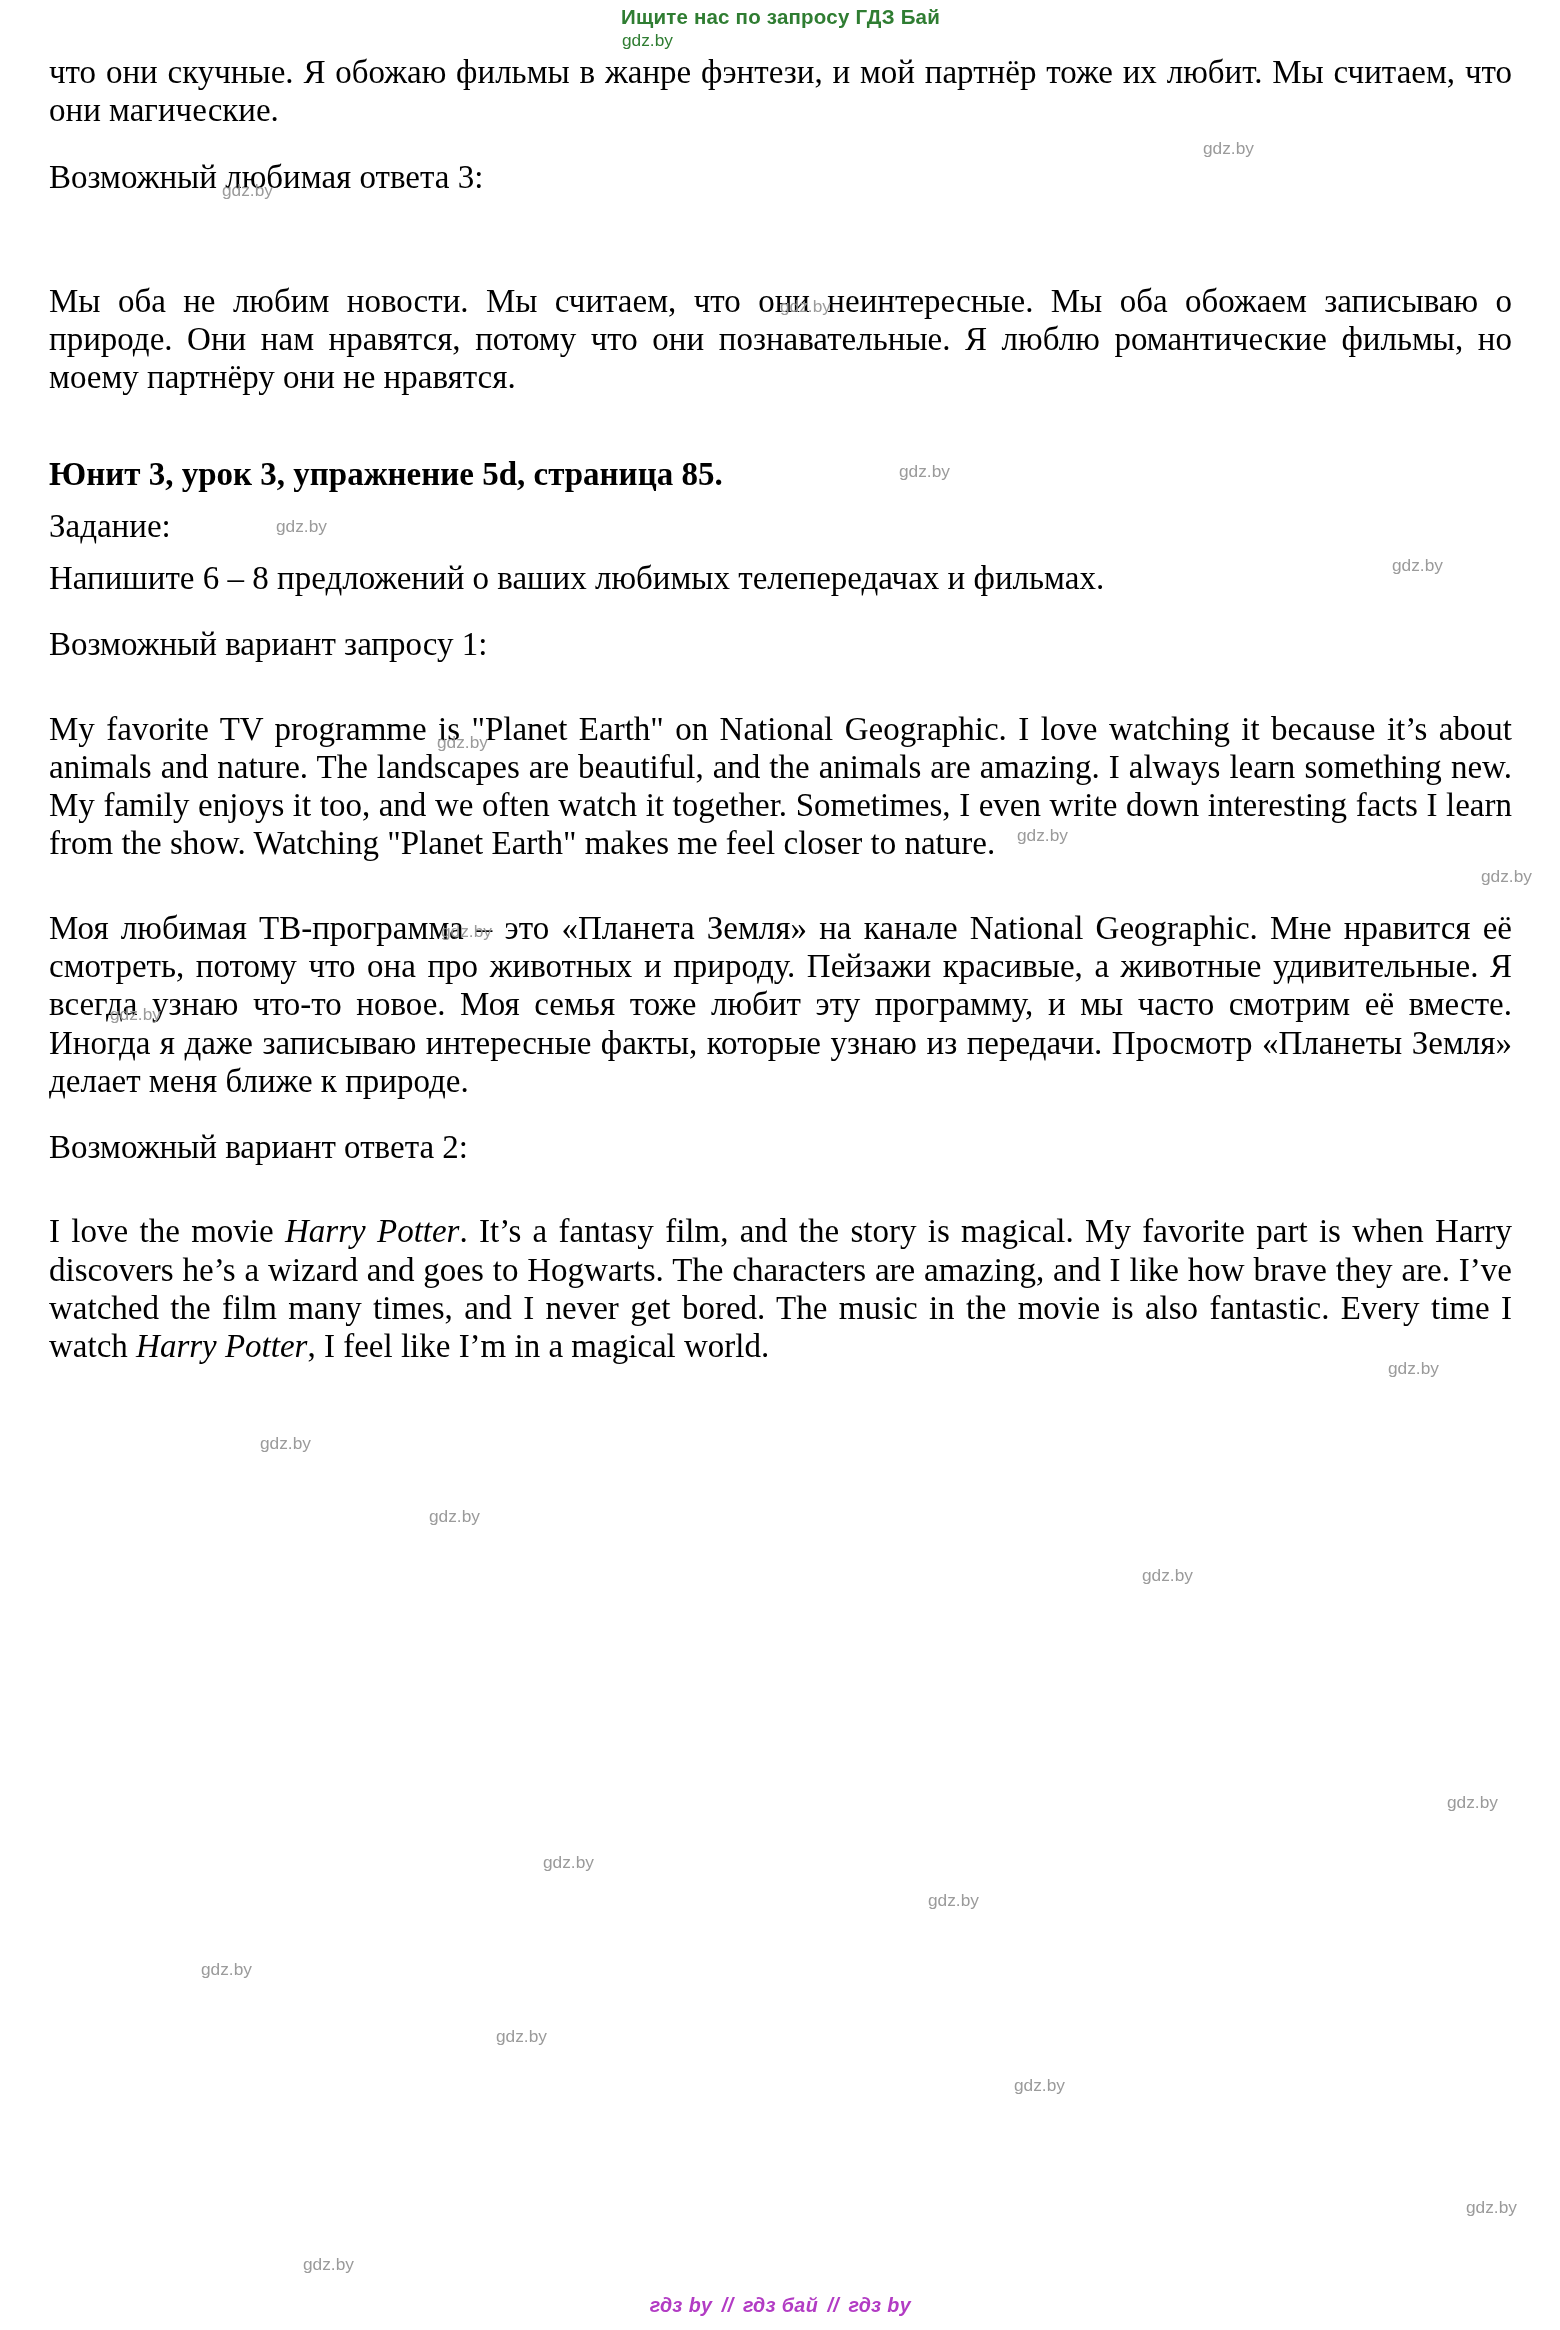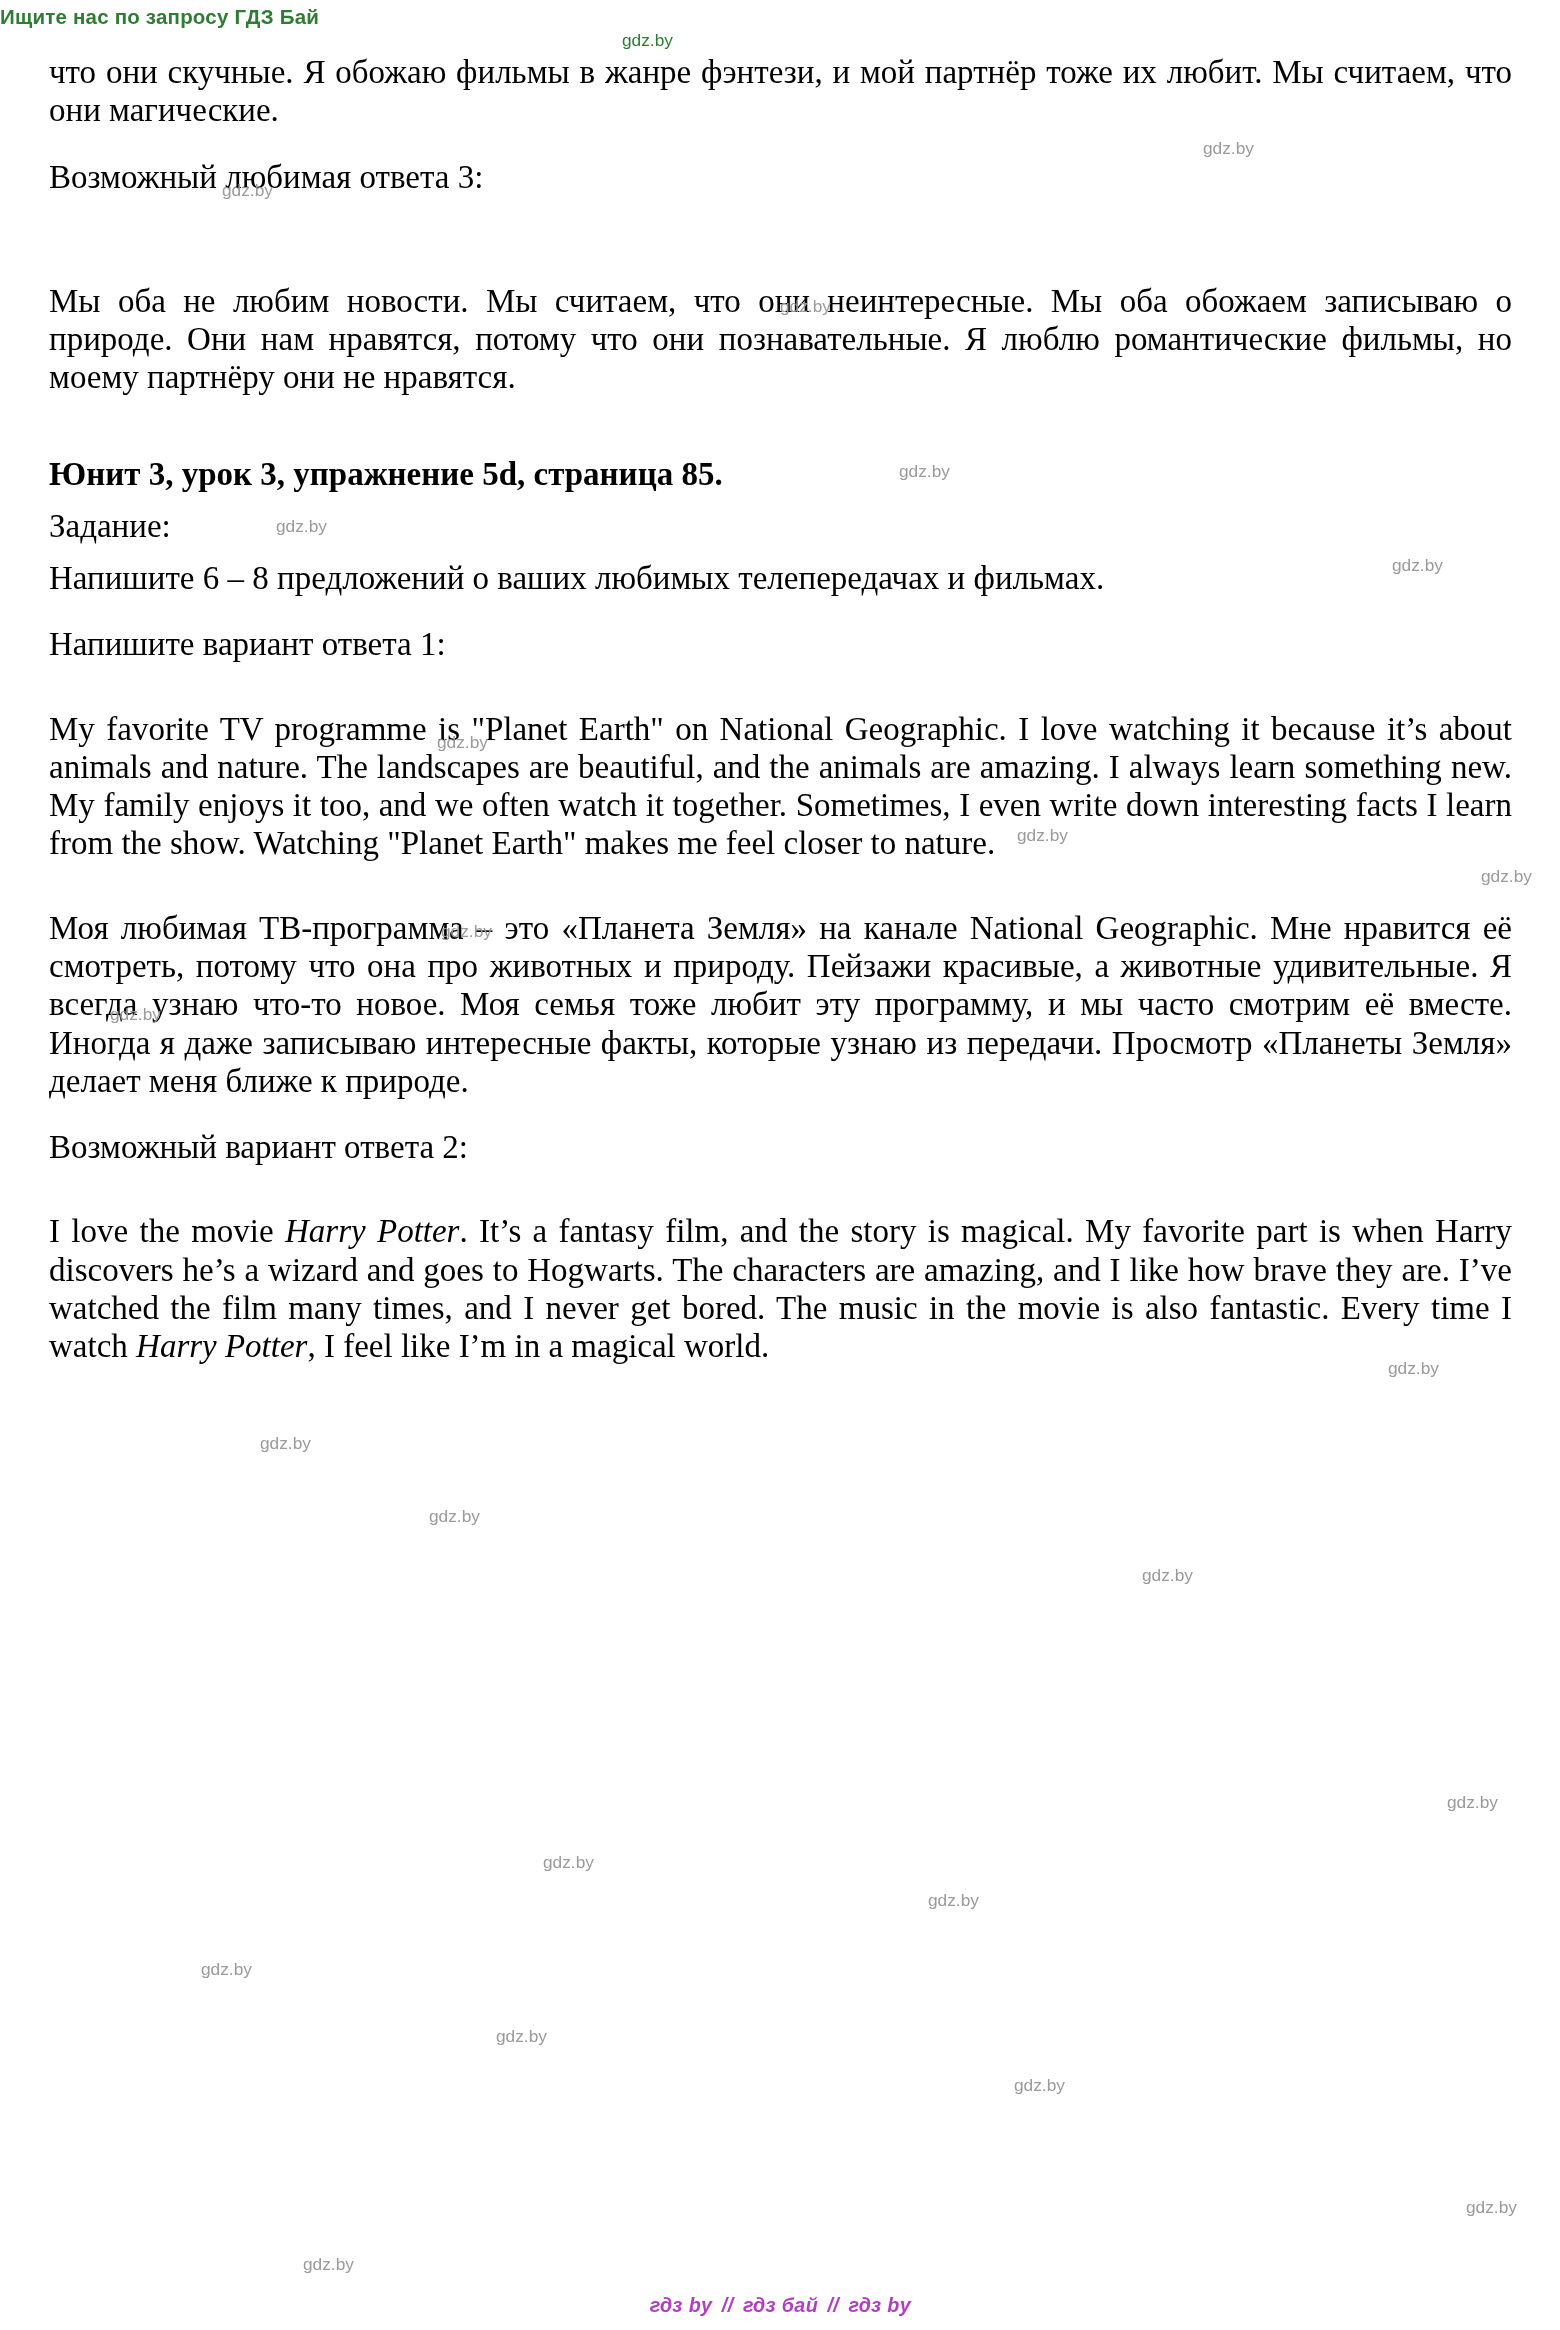--- a/index.html
+++ b/index.html
@@ -20,20 +20,21 @@
     width: 1561px;
     height: 2330px;
     box-sizing: border-box;
     padding: 0 49px;
   }
   .top-banner {
     position: absolute;
     top: 4.7px;
     left: 0;
     width: 100%;
+    text-align: center;
     font-family: "Liberation Sans", sans-serif;
     font-weight: bold;
     font-size: 20.5px;
     color: #2f7d32;
     letter-spacing: 0.2px;
   }
   .content {
     position: relative;
     padding-top: 53px;
   }
@@ -112,21 +113,21 @@
     <div class="spacer-sm"></div>
 
     <p>Задание:</p>
 
     <div class="spacer-sm"></div>
 
     <p>Напишите 6 – 8 предложений о ваших любимых телепередачах и фильмах.</p>
 
     <div class="spacer-md"></div>
 
-    <p>Напишите вариант ответа 1:</p>
+    <p>Возможный вариант запросу 1:</p>
 
     <div class="spacer-lg"></div>
 
     <p class="just">My favorite TV programme is "Planet Earth" on National Geographic. I love watching it because it’s about animals and nature. The landscapes are beautiful, and the animals are amazing. I always learn something new. My family enjoys it too, and we often watch it together. Sometimes, I even write down interesting facts I learn from the show. Watching "Planet Earth" makes me feel closer to nature.</p>
 
     <div class="spacer-lg"></div>
 
     <p class="just">Моя любимая ТВ-программа – это «Планета Земля» на канале National Geographic. Мне нравится её смотреть, потому что она про животных и природу. Пейзажи красивые, а животные удивительные. Я всегда узнаю что-то новое. Моя семья тоже любит эту программу, и мы часто смотрим её вместе. Иногда я даже записываю интересные факты, которые узнаю из передачи. Просмотр «Планеты Земля» делает меня ближе к природе.</p>
 
     <div class="spacer-md"></div>

